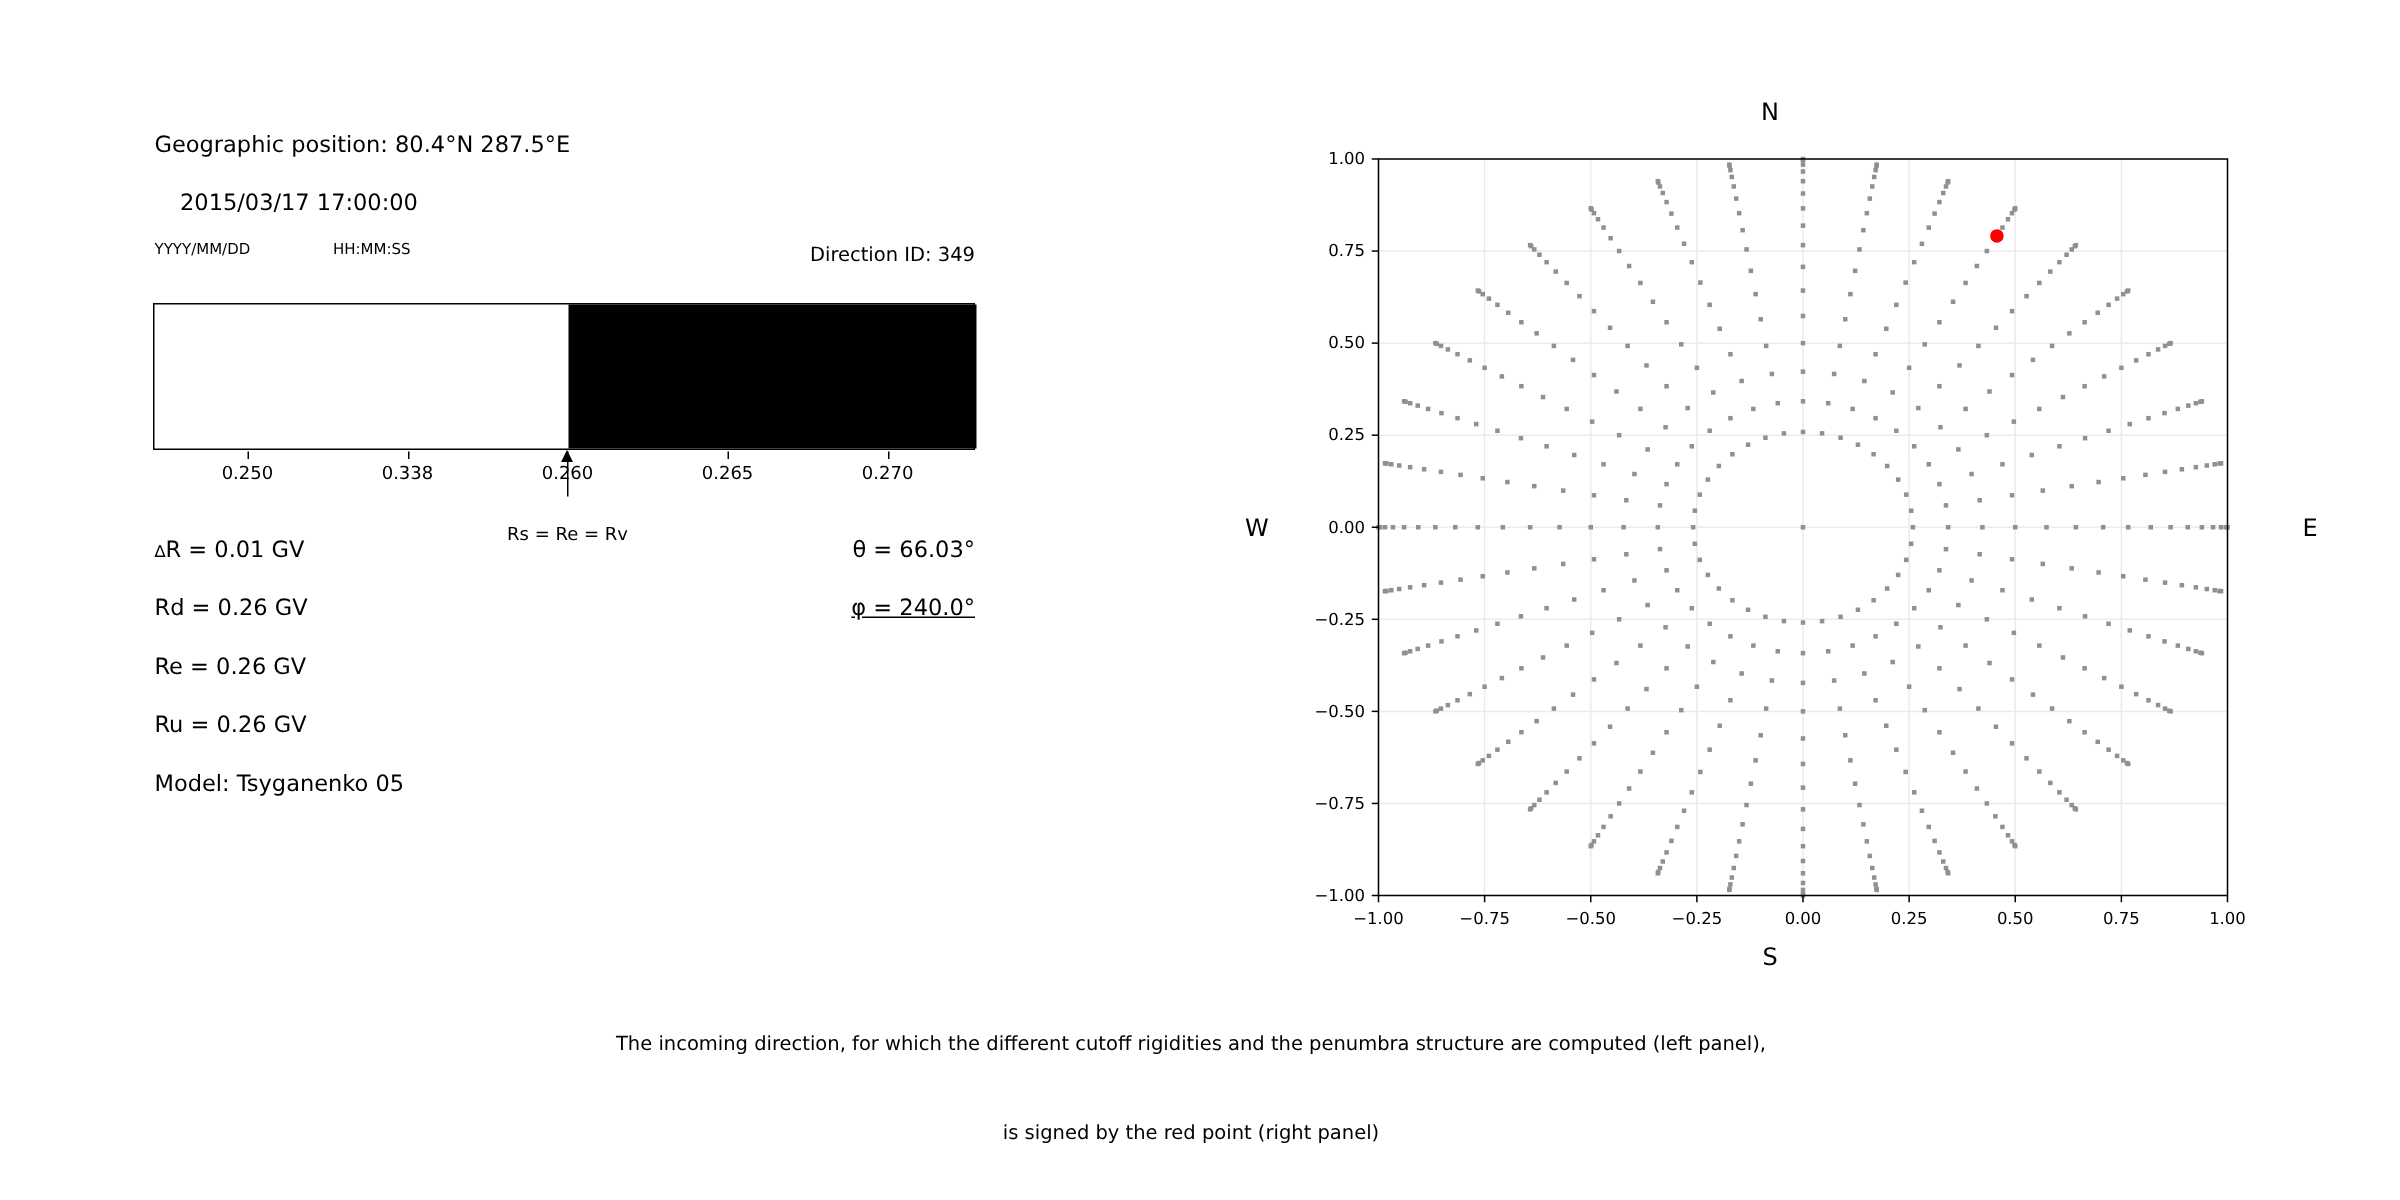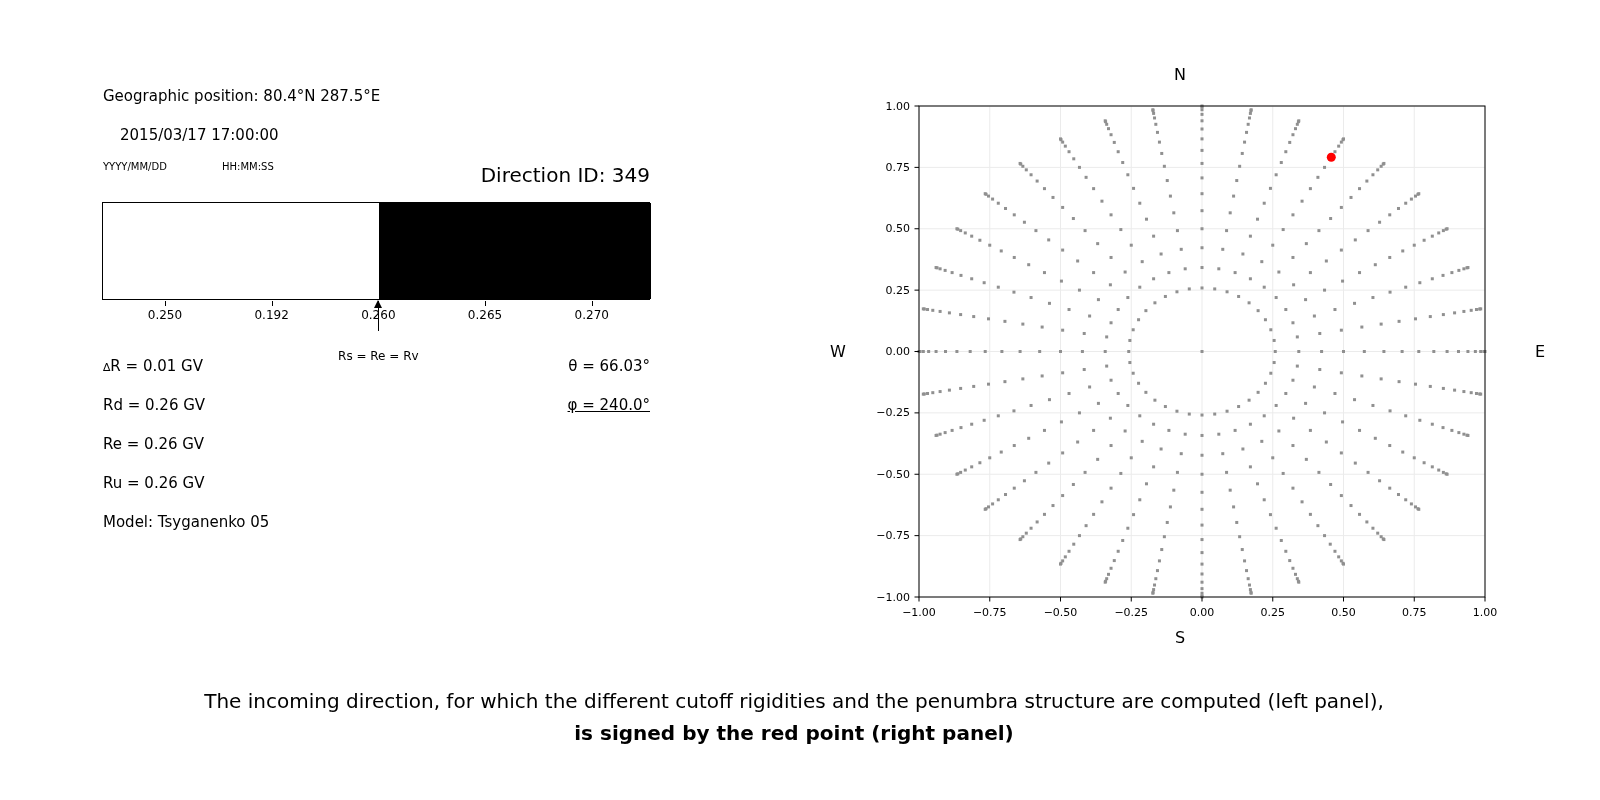--- a/index.html
+++ b/index.html
@@ -2,21 +2,21 @@
 <html><head>
 <meta charset="utf-8">
 <style>
   html,body{margin:0;padding:0;background:#ffffff;}
   #screen{
     position:relative;width:1600px;height:800px;background:#ffffff;overflow:hidden;
     font-family:"DejaVu Sans","Liberation Sans",sans-serif;color:#000;
   }
   .abs{position:absolute;}
   .t15{font-size:15px;line-height:1.2;}
-  .t16{font-size:20px;line-height:1.2;}
+  .t16{font-size:13px;line-height:1.2;}
   .t12{font-size:12px;line-height:1.2;}
   .t11{font-size:10px;line-height:1.2;}
   .t10{font-size:10px;line-height:1.2;}
   .rightcol{right:950px;text-align:right;}
   .center{left:0;width:1588px;text-align:center;}
   .delta{font-size:11px;}
   #bar-frame{left:102px;top:202px;width:548px;height:98px;border:1px solid #000;background:#fff;box-sizing:border-box;}
   #bar-black{position:absolute;top:0;height:100%;background:#000;}
   .btick{width:1px;height:5px;background:#000;top:301px;}
   .bticklab{top:308px;width:60px;margin-left:-30px;text-align:center;}
@@ -35,21 +35,21 @@
   <div class="abs t11" style="left:222px;top:161px;">HH:MM:SS</div>
   <div class="abs t16 rightcol" style="top:163px;">Direction ID: 349</div>
 
   <div class="abs" id="bar-frame">
     <div id="bar-black" style="left: 276.347px; width: 271.653px;"></div>
   </div>
   <div id="bar-ticks">
       <div class="abs btick" style="left: 164.952px;"></div>
       <div class="abs t12 bticklab" style="left: 164.952px;">0.250</div>
       <div class="abs btick" style="left: 271.65px;"></div>
-      <div class="abs t12 bticklab" style="left: 271.65px;">0.192</div>
+      <div class="abs t12 bticklab" style="left: 271.65px;">0.338</div>
       <div class="abs btick" style="left: 378.347px;"></div>
       <div class="abs t12 bticklab" style="left: 378.347px;">0.260</div>
       <div class="abs btick" style="left: 485.045px;"></div>
       <div class="abs t12 bticklab" style="left: 485.045px;">0.265</div>
       <div class="abs btick" style="left: 591.743px;"></div>
       <div class="abs t12 bticklab" style="left: 591.743px;">0.270</div>
     </div>
   <div class="abs" id="arrow-head" style="left: 378.347px;"></div>
   <div class="abs" id="arrow-shaft" style="left: 378.347px;"></div>
   <div class="abs t12" id="arrow-label" style="left: 378.347px;">Rs = Re = Rv</div>
@@ -696,15 +696,15 @@
       <text x="110" y="130.875" font-size="11px" text-anchor="end" fill="#000">0.75</text>
       <line x1="114.5" x2="119" y1="66" y2="66" stroke="#000" stroke-width="1"></line>
       <text x="110" y="69.5" font-size="11px" text-anchor="end" fill="#000">1.00</text>
       <text x="380" y="40" font-size="16px" text-anchor="middle" fill="#000">N</text>
       <text x="380" y="603" font-size="16px" text-anchor="middle" fill="#000">S</text>
       <text x="38" y="317" font-size="16px" text-anchor="middle" fill="#000">W</text>
       <text x="740" y="317" font-size="16px" text-anchor="middle" fill="#000">E</text>
     </svg>
 
   <div class="abs t16 center" style="top:689px;">The incoming direction, for which the different cutoff rigidities and the penumbra structure are computed (left panel),</div>
-  <div class="abs t16 center" style="top:721px;font-weight:bold;">is signed by the red point (right panel)</div>
+  <div class="abs t16 center" style="top:748px;">is signed by the red point (right panel)</div>
 
 </div>
 
 </body></html>

